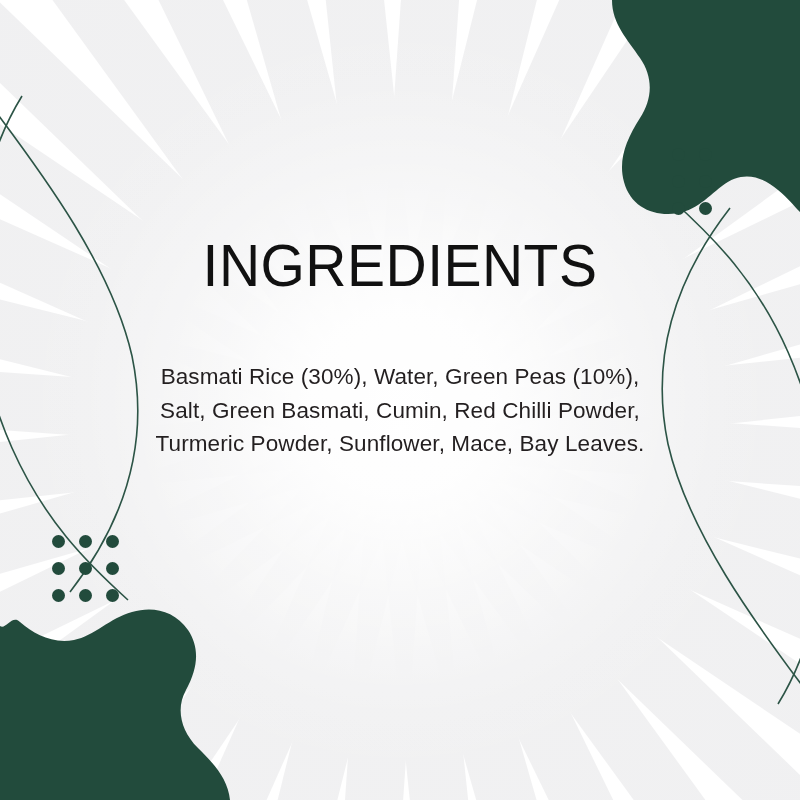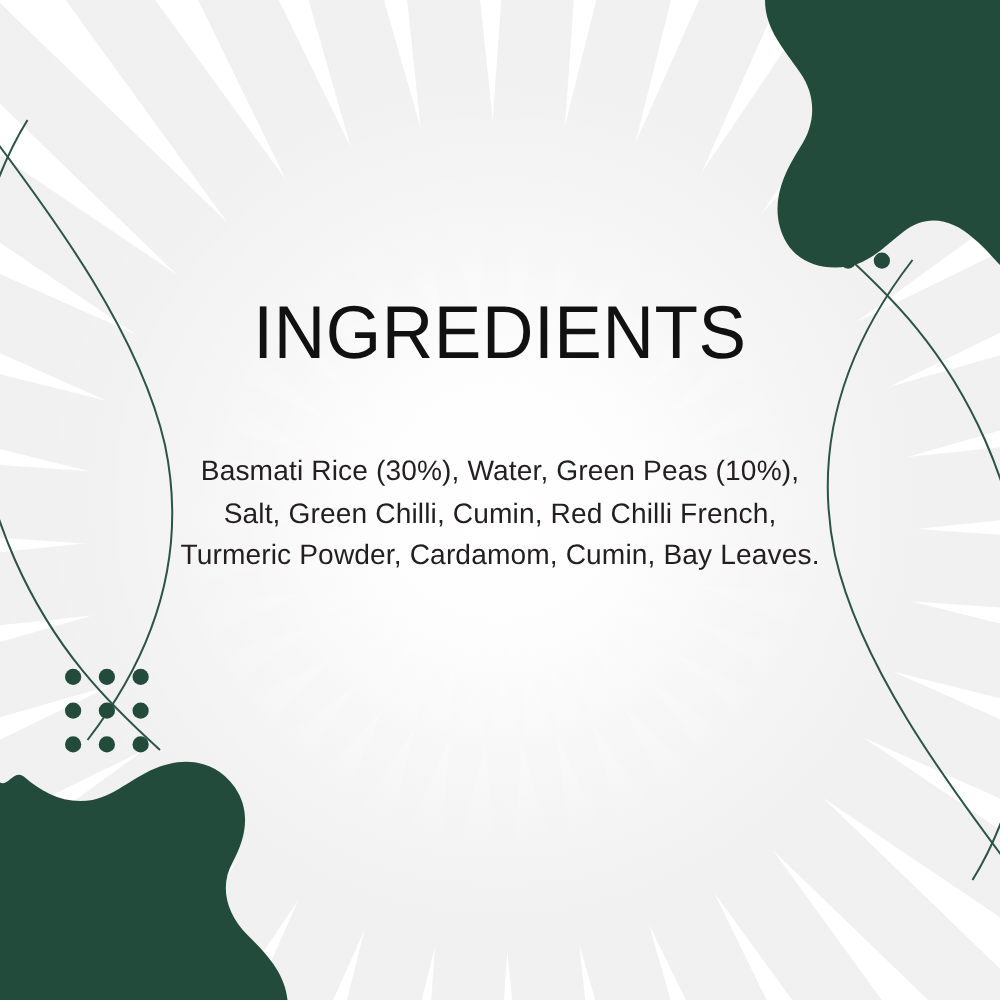--- a/index.html
+++ b/index.html
@@ -220,18 +220,18 @@
       <span class="dot" style="background: rgb(34, 75, 60);"></span>
       <span class="dot" style="background: rgb(34, 75, 60);"></span>
       <span class="dot" style="background: rgb(34, 75, 60);"></span>
       <span class="dot" style="background: rgb(34, 75, 60);"></span>
     </div>
 
   <div class="content">
     <h1 id="page-title">INGREDIENTS</h1>
     <div id="ingredients-list">
         <span class="ing-line">Basmati Rice (30%), Water, Green Peas (10%),</span>
-        <span class="ing-line">Salt, Green Chilli, Cumin, Red Chilli French,</span>
-        <span class="ing-line">Turmeric Powder, Cardamom, Cumin, Bay Leaves.</span>
+        <span class="ing-line">Salt, Green Basmati, Cumin, Red Chilli Powder,</span>
+        <span class="ing-line">Turmeric Powder, Sunflower, Mace, Bay Leaves.</span>
       </div>
   </div>
 
 </div>
 
 </body></html>

